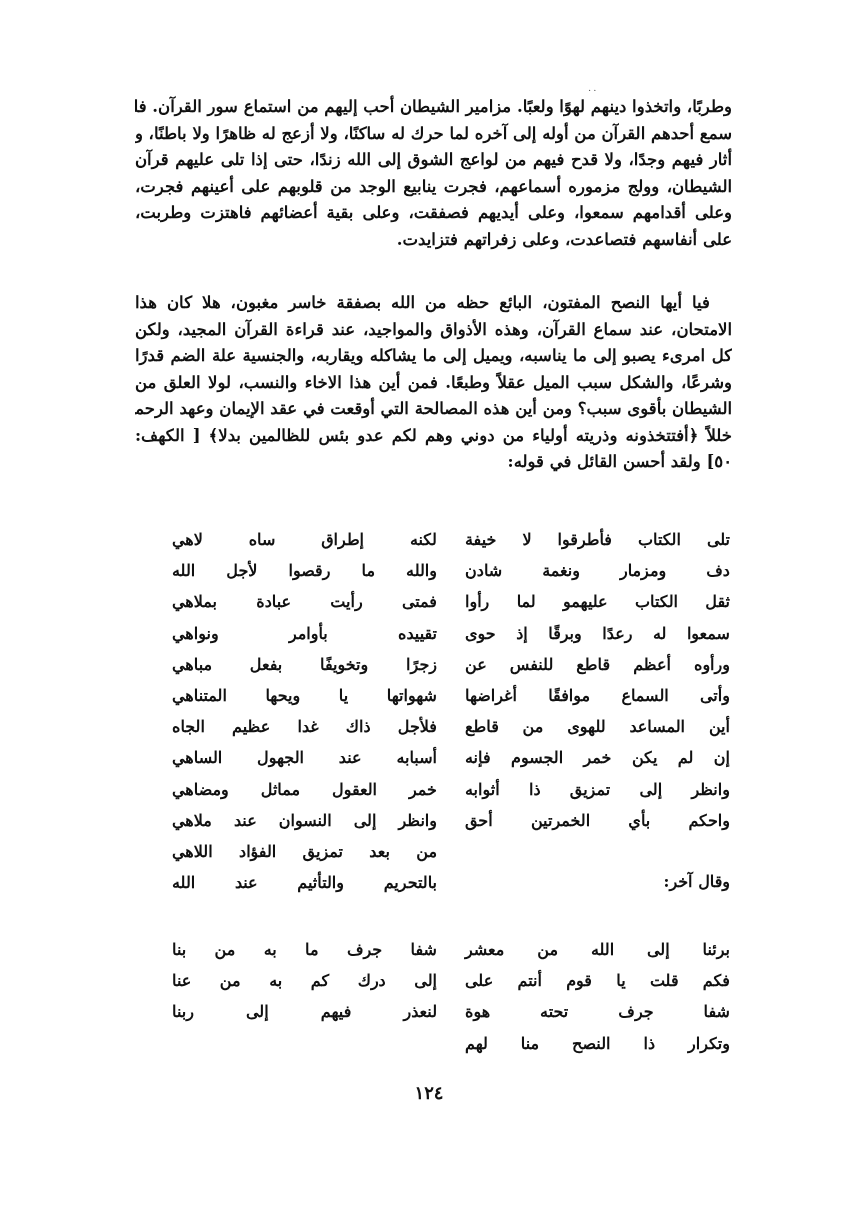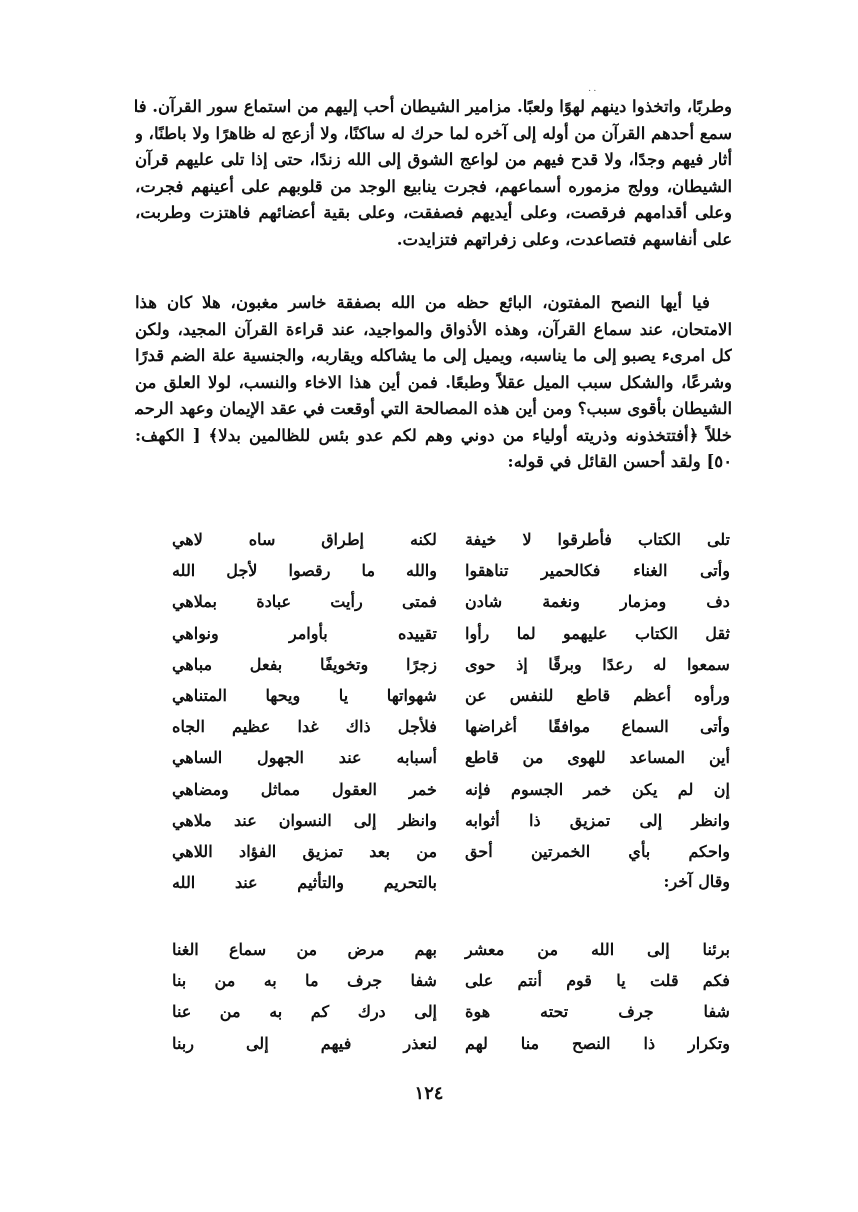--- a/index.html
+++ b/index.html
@@ -100,38 +100,37 @@
 
 <div class="page">
 
   <div class="top-dots">..</div>
 
   <div class="prose p1">
     <span class="line">وطربًا، واتخذوا دينهم لهوًا ولعبًا. مزامير الشيطان أحب إليهم من استماع سور القرآن. فلو</span>
     <span class="line">سمع أحدهم القرآن من أوله إلى آخره لما حرك له ساكنًا، ولا أزعج له ظاهرًا ولا باطنًا، ولا</span>
     <span class="line">أثار فيهم وجدًا، ولا قدح فيهم من لواعج الشوق إلى الله زندًا، حتى إذا تلى عليهم قرآن</span>
     <span class="line">الشيطان، وولج مزموره أسماعهم، فجرت ينابيع الوجد من قلوبهم على أعينهم فجرت،</span>
-    <span class="line">وعلى أقدامهم فرقصت، وعلى أيديهم فصفقت، وعلى بقية أعضائهم فاهتزت وطربت،</span>
+    <span class="line">وعلى أقدامهم سمعوا، وعلى أيديهم فصفقت، وعلى بقية أعضائهم فاهتزت وطربت،</span>
     <span class="line last">على أنفاسهم فتصاعدت، وعلى زفراتهم فتزايدت.</span>
   </div>
 
   <div class="prose p2">
     <span class="line indent">فيا أيها النصح المفتون، البائع حظه من الله بصفقة خاسر مغبون، هلا كان هذا</span>
     <span class="line">الامتحان، عند سماع القرآن، وهذه الأذواق والمواجيد، عند قراءة القرآن المجيد، ولكن</span>
     <span class="line">كل امرىء يصبو إلى ما يناسبه، ويميل إلى ما يشاكله ويقاربه، والجنسية علة الضم قدرًا</span>
     <span class="line">وشرعًا، والشكل سبب الميل عقلاً وطبعًا. فمن أين هذا الاخاء والنسب، لولا العلق من</span>
     <span class="line">الشيطان بأقوى سبب؟ ومن أين هذه المصالحة التي أوقعت في عقد الإيمان وعهد الرحمن</span>
     <span class="line">خللاً ﴿أفتتخذونه وذريته أولياء من دوني وهم لكم عدو بئس للظالمين بدلا﴾ [ الكهف:</span>
     <span class="line last">٥٠] ولقد أحسن القائل في قوله:</span>
   </div>
 
   <div class="poem poem1">
     <div class="col right">
       <span class="verse">تلى الكتاب فأطرقوا لا خيفة</span>
-      <span class="verse">وأتى الغناء فكالحمير تناهقوا</span>
       <span class="verse">دف ومزمار ونغمة شادن</span>
       <span class="verse">ثقل الكتاب عليهمو لما رأوا</span>
       <span class="verse">سمعوا له رعدًا وبرقًا إذ حوى</span>
       <span class="verse">ورأوه أعظم قاطع للنفس عن</span>
       <span class="verse">وأتى السماع موافقًا أغراضها</span>
       <span class="verse">أين المساعد للهوى من قاطع</span>
       <span class="verse">إن لم يكن خمر الجسوم فإنه</span>
       <span class="verse">وانظر إلى تمزيق ذا أثوابه</span>
       <span class="verse">واحكم بأي الخمرتين أحق</span>
     </div>
@@ -154,21 +153,20 @@
   <div class="intro2">وقال آخر:</div>
 
   <div class="poem poem2">
     <div class="col right">
       <span class="verse">برئنا إلى الله من معشر</span>
       <span class="verse">فكم قلت يا قوم أنتم على</span>
       <span class="verse">شفا جرف تحته هوة</span>
       <span class="verse">وتكرار ذا النصح منا لهم</span>
     </div>
     <div class="col left">
-      <span class="verse">بهم مرض من سماع الغنا</span>
       <span class="verse">شفا جرف ما به من بنا</span>
       <span class="verse">إلى درك كم به من عنا</span>
       <span class="verse">لنعذر فيهم إلى ربنا</span>
     </div>
   </div>
 
   <div class="page-number">١٢٤</div>
 
 </div>
 

